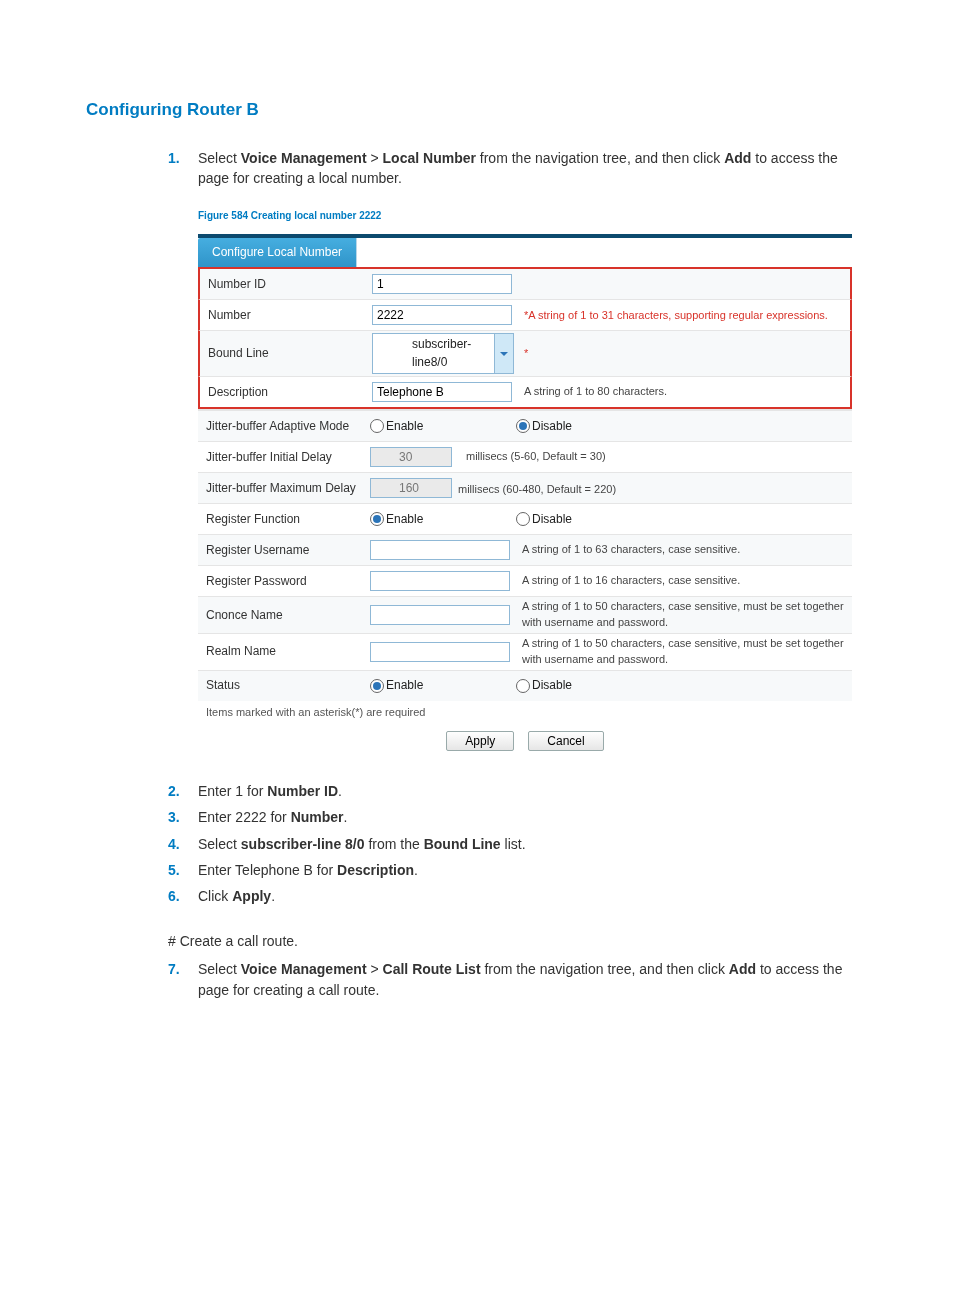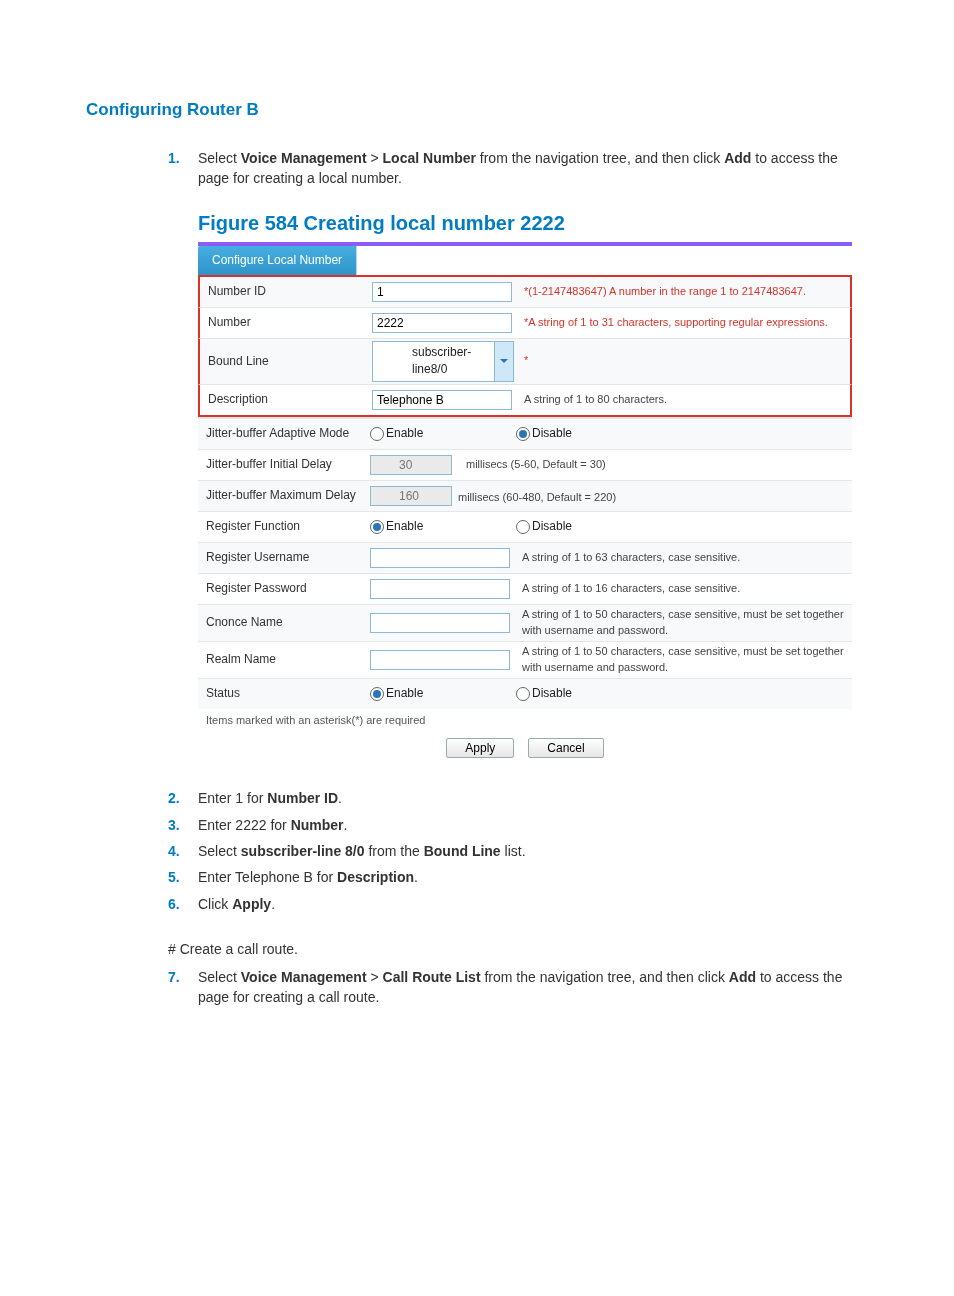--- a/index.html
+++ b/index.html
@@ -35,32 +35,32 @@
     content: counter(step) ".";
     position: absolute;
     left: -30px;
     color: #007cc2;
     font-weight: bold;
     font-size: 14px;
   }
   .figure-caption {
     color: #007cc2;
     font-weight: bold;
-    font-size: 20px;
-    margin: 20px 0 4px 0;
+    font-size: 10px;
+    margin: 20px 0 11px 0;
   }
   .hash-note {
     font-size: 14px;
     margin: 27px 0 10px 82px;
   }
 
   
   .ss {
     width: 654px;
-    border-top: 4px solid #8b5cf6;
+    border-top: 4px solid #0c4a6e;
     font-family: Tahoma, Arial, sans-serif;
     font-size: 12px;
     color: #222;
     margin-bottom: 20px;
   }
   .ss-tab {
     background: linear-gradient(#46aee0,#2f94c9);
     color: #fff;
     display: inline-block;
     padding: 6px 14px;
@@ -146,21 +146,20 @@
       <div class="figure-caption">Figure 584 Creating local number 2222</div>
 
       
       <div class="ss">
         <div class="ss-tab">Configure Local Number</div>
 
         <div class="red-box">
           <div class="ss-row">
             <div class="ss-label">Number ID</div>
             <div><input type="text" value="1" style=""></div>
-            <div class="ss-help"><span class="star">*(1-2147483647) A number in the range 1 to 2147483647.</span></div>
           </div>
           <div class="ss-row">
             <div class="ss-label">Number</div>
             <div><input type="text" value="2222" style=""></div>
             <div class="ss-help"><span class="star">*A string of 1 to 31 characters, supporting regular expressions.</span></div>
           </div>
           <div class="ss-row">
             <div class="ss-label">Bound Line</div>
             <div>
               <div class="dropdown">

